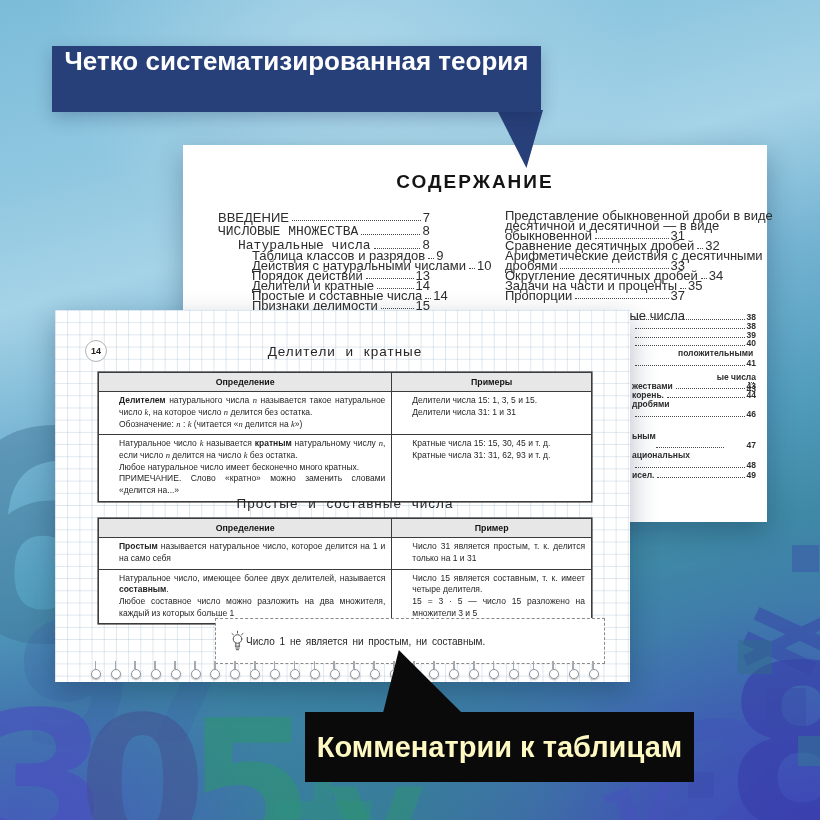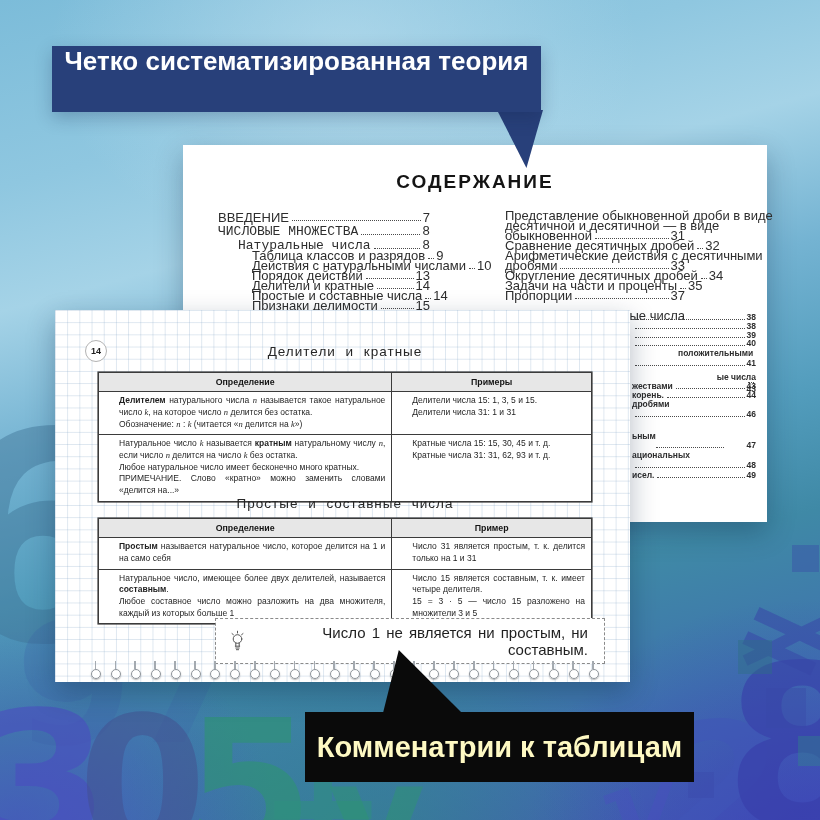--- a/index.html
+++ b/index.html
@@ -47,21 +47,21 @@
   .ntable{position:absolute;left:43px;width:494px;border-collapse:collapse;table-layout:fixed;
     font-size:8.5px;line-height:1.38;color:#1f1f1f;background:#fff;}
   #table1{top:62px;} #table2{top:208px;}
   .ntable th{background:#e7e7e7;border:1px solid #3b3b3b;font-size:8.8px;font-weight:bold;padding:3px 2px;color:#141414;}
   .ntable td{border:1px solid #3b3b3b;vertical-align:top;padding:3px 6px 4px 20px;text-align:justify;}
   .ntable{box-shadow:0 0 0 0.6px #3b3b3b;}
   
   .note-box{position:absolute;left:160px;top:308px;width:388px;height:44px;border:1.2px dashed #8a8a8a;
     display:flex;align-items:center;background:#fff;}
   .note-icon{margin-left:13px;flex:0 0 auto;}
-  .note-text{flex:1;text-align:right;font-size:15px;color:#1f1f1f;word-spacing:2px;padding-right:16px;}
+  .note-text{flex:1;text-align:left;font-size:10px;color:#1f1f1f;word-spacing:2px;padding-right:16px;}
   
   #rings{position:absolute;left:36px;bottom:3px;width:508px;display:flex;justify-content:space-between;}
   .ring{width:8px;height:8px;border:1.7px solid #8e949a;border-radius:50%;background:rgba(255,255,255,.92);
     position:relative;box-shadow:0 1px 1.5px rgba(40,40,40,.35);}
   .ring::before{content:"";position:absolute;left:2.6px;top:-9px;width:1.7px;height:8px;background:#a4aab0;}
   
   .banner-top{position:absolute;left:52px;top:46px;width:489px;height:66px;background:#28407a;z-index:10;
     display:flex;align-items:flex-start;justify-content:center;color:#fff;font-weight:bold;font-size:26px;
     box-shadow:0 6px 16px rgba(15,30,70,.25);}
   .banner-top-tail{position:absolute;left:497px;top:110px;width:46px;height:58px;background:#28407a;

